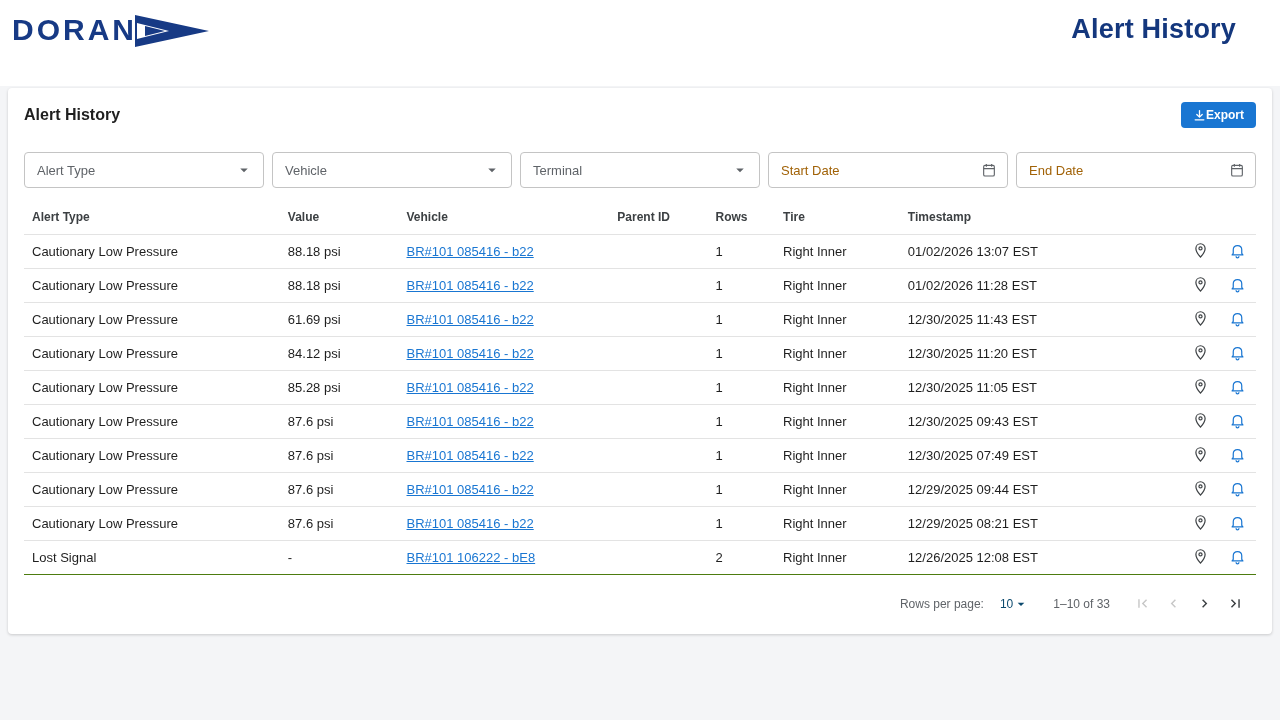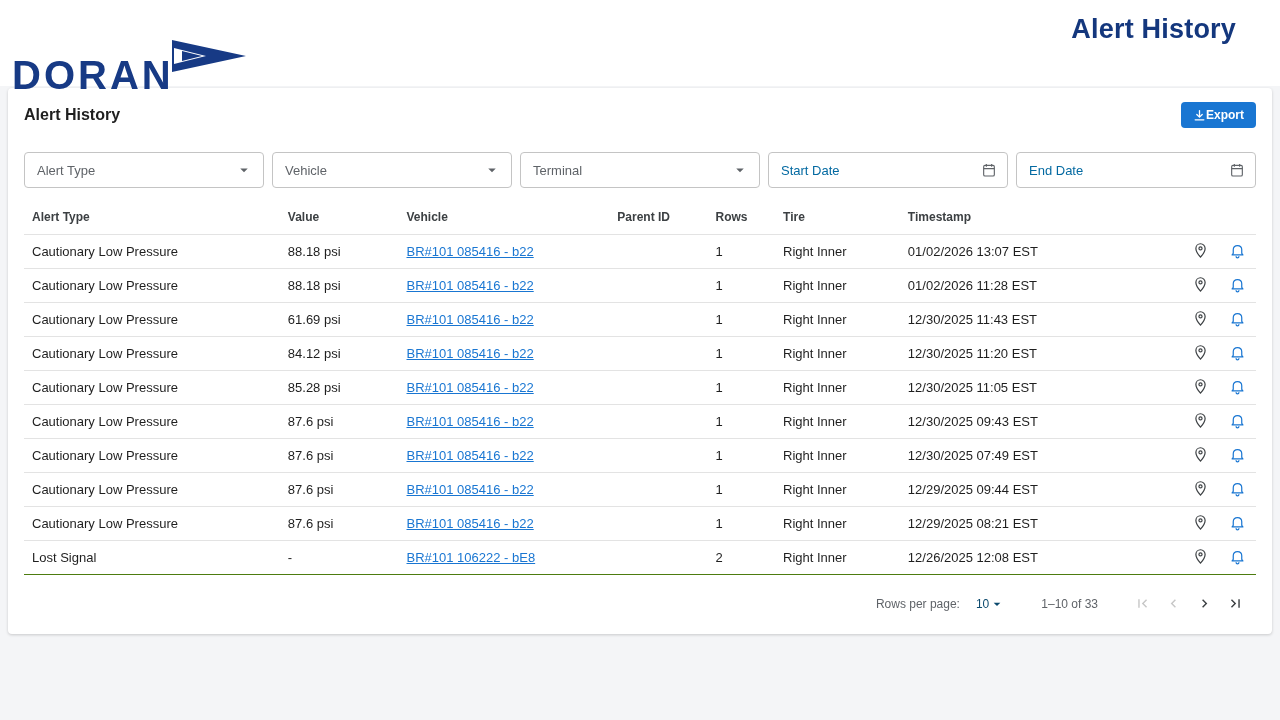--- a/index.html
+++ b/index.html
@@ -14,25 +14,24 @@
   .app-header {
     height: 86px;
     background: #ffffff;
     display: flex;
     justify-content: space-between;
     align-items: flex-start;
     padding: 12px 44px 0 12px;
   }
   .logo { display: flex; align-items: center; cursor: pointer; }
   .logo-text {
-    font-size: 40px;
+    font-size: 30px;
     font-weight: 800;
     letter-spacing: 3px;
     color: #173a85;
-    margin-top: 41px;
   }
   .logo-arrow { margin-left: -2px; margin-top: 2px; }
   .page-title {
     font-size: 27px;
     font-weight: 800;
     color: #14377d;
     margin-top: 2px;
     letter-spacing: 0.2px;
   }
 
@@ -78,21 +77,21 @@
     border-radius: 4px;
     display: flex;
     align-items: center;
     justify-content: space-between;
     padding: 0 10px 0 12px;
     font-size: 13px;
     cursor: pointer;
     background: #fff;
   }
   .filter .flabel { color: #5f6368; }
-  .filter.date .flabel { color: #0369a1; }
+  .filter.date .flabel { color: #a16207; }
   .filter .ficon { color: #5f6368; display: flex; align-items: center; }
 
   
   table { border-collapse: collapse; width: calc(100% - 32px); margin: 6px 16px 0 16px; }
   thead th {
     font-size: 12px;
     font-weight: 700;
     color: #3c4043;
     text-align: left;
     padding: 10px 8px 10px 8px;
@@ -113,21 +112,21 @@
   th:first-child, td:first-child { padding-left: 8px; }
   td.icon-cell { text-align: center; padding: 6px 2px; }
   .pin-btn { color: #3c4043; cursor: pointer; display: inline-flex; }
   .bell-btn { color: #1976d2; cursor: pointer; display: inline-flex; }
 
   
   .pagination {
     display: flex;
     justify-content: flex-end;
     align-items: center;
-    gap: 36px;
+    gap: 24px;
     padding: 20px 28px 8px 16px;
     font-size: 12px;
     color: #5f6368;
   }
   .rpp { display: flex; align-items: center; gap: 2px; }
   .rpp-select { display: flex; align-items: center; cursor: pointer; color: #0c4a6e; }
   .pager-icons { display: flex; align-items: center; gap: 14px; }
   .pager-btn { display: inline-flex; cursor: pointer; color: #3c4043; }
   .pager-btn.disabled { color: #c7c7c7; cursor: default; }
 </style>

